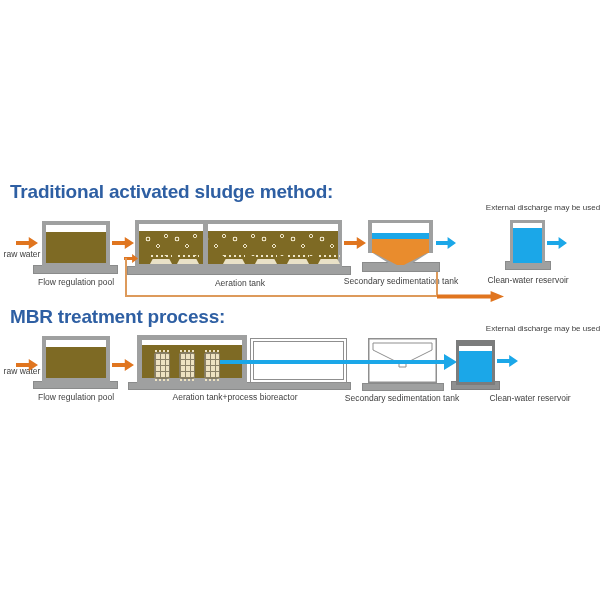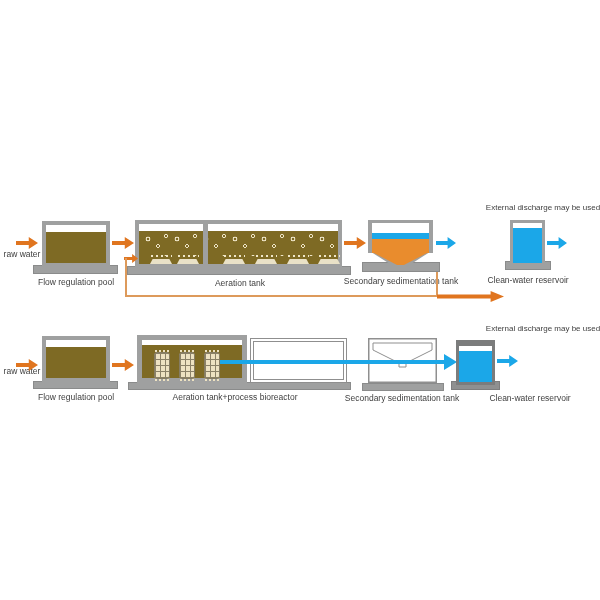--- a/index.html
+++ b/index.html
@@ -37,20 +37,21 @@
   .module::before{top:-4px;}
   .module::after{bottom:-4px;}
   .ghost{border:1px solid var(--ghost_outline_gray);background:#fff;box-sizing:border-box;}
   .ghost-inner{position:absolute;inset:2px;border:1px solid var(--ghost_outline_gray);}
 </style>
 </head>
 <body>
 
 <div class="canvas">
 
+  <div class="c title" style="left:10px;top:181px;">Traditional activated sludge method:</div>
 
   <div class="c lbl" style="left:0px;top:249px;width:44px;">raw water</div>
   <div class="c arrow" style="left:16px;top:237px;width:22px;height:12px;background:var(--arrow_orange);"></div>
 
   <div class="c slab" style="left:33px;top:265px;width:85px;height:9px;"></div>
   <div class="c tank" style="left:42px;top:221px;width:68px;height:46px;">
     <div class="water" style="height:31px;background:var(--water_brown);"></div>
   </div>
   <div class="c lbl" style="left:20px;top:277px;width:112px;">Flow regulation pool</div>
 
@@ -98,20 +99,21 @@
   </div>
   <div class="c arrow" style="left:547px;top:237px;width:20px;height:12px;background:var(--clean_water_blue);"></div>
   <div class="c note" style="left:483px;top:203px;width:120px;">External discharge may be used</div>
   <div class="c lbl" style="left:458px;top:275px;width:140px;">Clean-water reservoir</div>
 
   <div class="c" style="left:125px;top:258px;width:2px;height:38px;background:var(--return_line_orange);"></div>
   <div class="c" style="left:125px;top:295px;width:313px;height:2px;background:var(--return_line_orange);"></div>
   <div class="c" style="left:436px;top:272px;width:2px;height:24px;background:var(--return_line_orange);"></div>
   <div class="c arrow2" style="left:437px;top:291px;width:67px;height:11px;background:var(--arrow_orange);"></div>
 
+  <div class="c title" style="left:10px;top:306px;">MBR treatment process:</div>
 
   <div class="c lbl" style="left:0px;top:366px;width:44px;">raw water</div>
   <div class="c arrow" style="left:16px;top:359px;width:22px;height:12px;background:var(--arrow_orange);"></div>
 
   <div class="c slab" style="left:33px;top:381px;width:85px;height:8px;"></div>
   <div class="c tank" style="left:42px;top:336px;width:68px;height:46px;">
     <div class="water" style="height:31px;background:var(--water_brown);"></div>
   </div>
   <div class="c lbl" style="left:20px;top:392px;width:112px;">Flow regulation pool</div>
 

